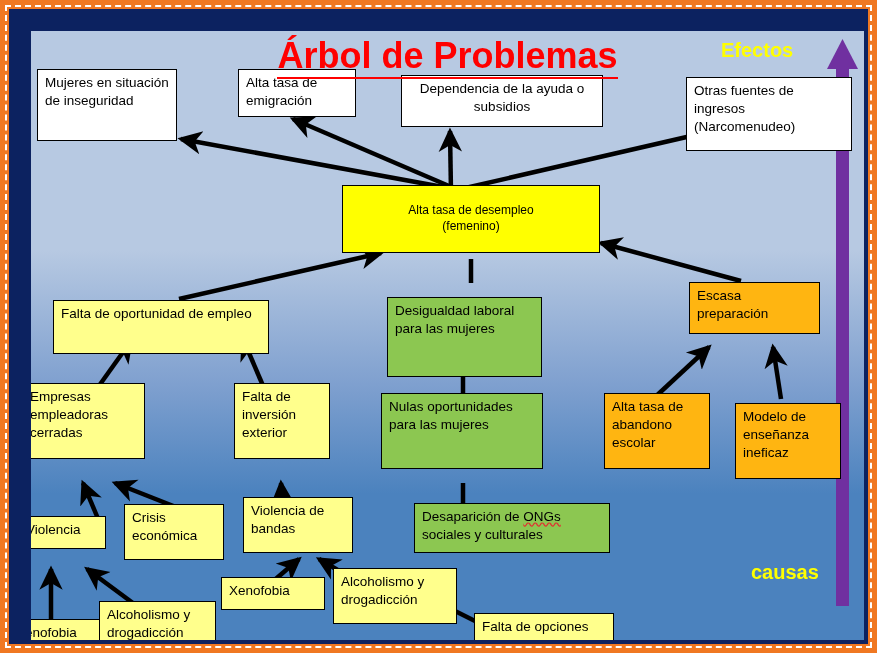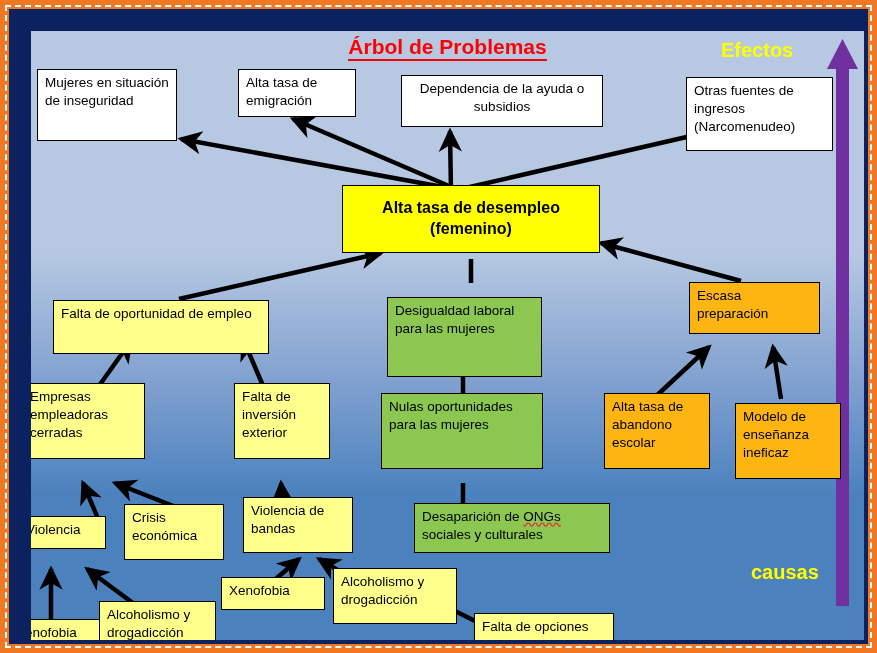--- a/index.html
+++ b/index.html
@@ -43,28 +43,28 @@
     z-index:5;
     overflow:hidden;
   }
   .white{background:#ffffff;}
   .yellowLight{background:#FFFF8C;}
   .green{background:#8CC751;}
   .orange{background:#FFB511;}
 
   .center-node{
     background:#FFFF00;border:1px solid #000;
-    font-weight:bold;font-size:16px;line-height:1.3;
+    font-weight:normal;font-size:12px;line-height:1.3;
     text-align:center;display:flex;align-items:center;justify-content:center;
   }
   .c-center{text-align:center;}
 
   #title{
     position:absolute;left:0;top:4px;width:833px;text-align:center;
-    color:#FF0000;font-weight:bold;font-size:21px;z-index:6;
+    color:#FF0000;font-weight:bold;font-size:36px;z-index:6;
   }
   #title span{border-bottom:2px solid #FF0000;padding-bottom:1px;}
 
   .axis-label{
     position:absolute;color:#FFFF00;font-weight:bold;font-size:20px;z-index:6;
   }
   #efectos{left:690px;top:8px;}
   #causas{left:720px;top:530px;}
 
   .squiggle{
@@ -131,21 +131,21 @@
 
       <div class="node white" style="left:6px;top:38px;width:140px;height:72px;">
         <span>Mujeres en situación de inseguridad</span>
       </div>
       <div class="node white c-center" style="left:370px;top:44px;width:202px;height:52px;">
         <span>Dependencia de la ayuda o subsidios</span>
       </div>
       <div class="node white" style="left:207px;top:38px;width:118px;height:48px;">
         <span>Alta tasa de emigración</span>
       </div>
-      <div class="node white" style="left:655px;top:46px;width:147px;height:74px;">
+      <div class="node white" style="left:655px;top:46px;width:166px;height:74px;">
         <span>Otras fuentes de ingresos (Narcomenudeo)</span>
       </div>
 
       <div class="node center-node" style="left:311px;top:154px;width:258px;height:68px;">
         <div>
           <div>Alta tasa de desempleo</div>
           <div>(femenino)</div>
         </div>
       </div>
 

